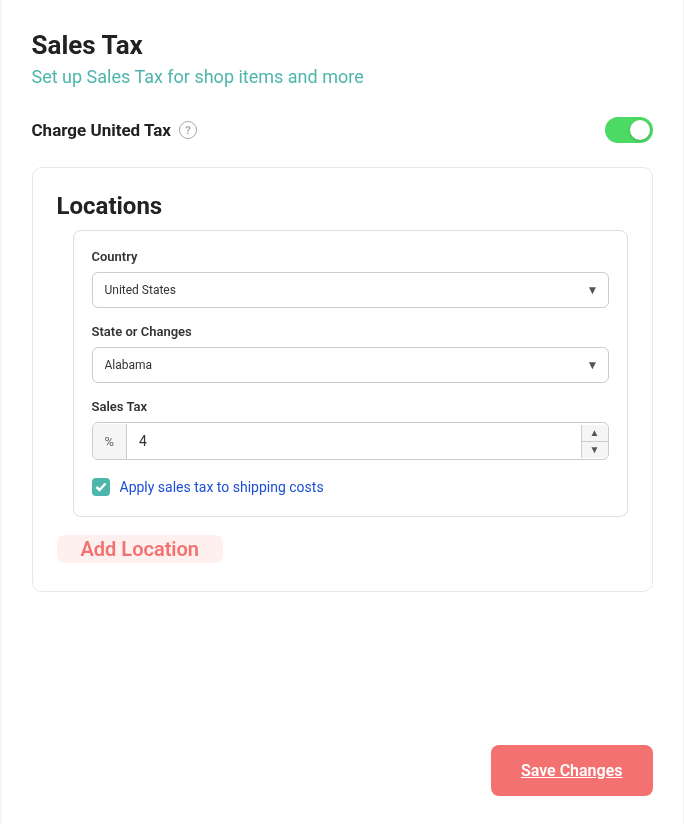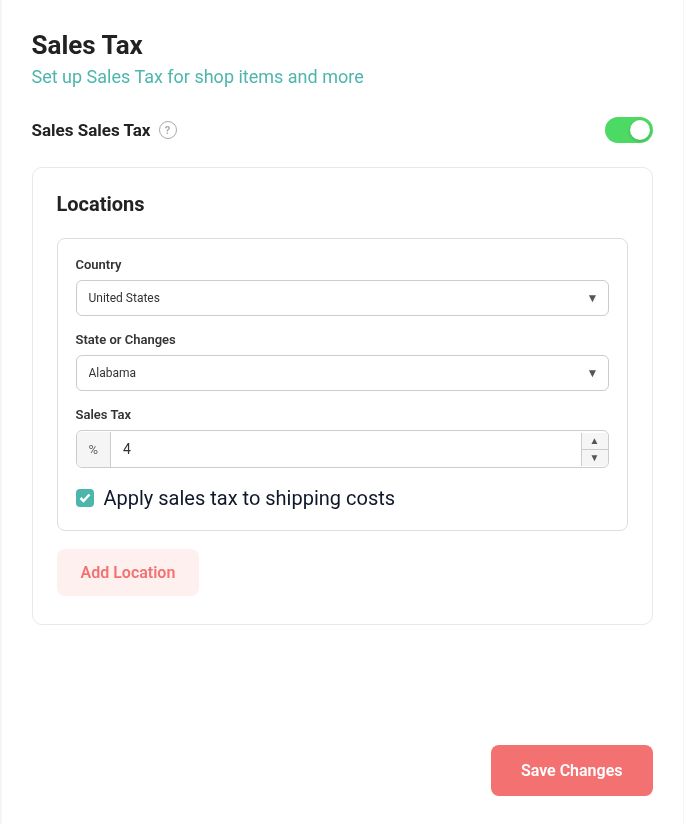--- a/index.html
+++ b/index.html
@@ -107,32 +107,33 @@
     
     .locations-card {
       background: #fff;
       border: 1px solid #e8e8e8;
       border-radius: 10px;
       padding: 24px 24px 28px 24px;
       margin-bottom: 20px;
     }
 
     .locations-title {
-      font-size: 20px;
+      font-size: 24px;
       font-weight: 700;
       color: #222;
-      margin-bottom: 22px;
+      margin-bottom: 10px;
     }
 
     
     .location-item {
       border: 1px solid #ddd;
       border-radius: 8px;
       padding: 18px 18px 20px 18px;
       margin-bottom: 0;
+      margin-left: 16px;
     }
 
     .field-label {
       font-size: 13px;
       font-weight: 600;
       color: #333;
       margin-bottom: 8px;
     }
 
     .field-group {
@@ -237,63 +238,64 @@
       flex-shrink: 0;
     }
 
     .checkbox-custom svg {
       fill: none;
       stroke: white;
       stroke-width: 2.5;
     }
 
     .checkbox-label {
-      font-size: 20px;
-      color: #0f172a;
+      font-size: 14px;
+      color: #1d4ed8;
     }
 
     
     .add-location-btn {
       background: #fff0f0;
       color: #f47171;
       border: none;
       border-radius: 8px;
-      padding: 14px 24px;
-      font-size: 16px;
+      padding: 2px 24px;
+      font-size: 20px;
       font-weight: 600;
       cursor: pointer;
       margin-top: 18px;
     }
 
     
     .save-changes-btn {
       position: absolute;
       bottom: 28px;
       right: 30px;
       background: #f47171;
       color: #fff;
       border: none;
       border-radius: 8px;
       padding: 16px 30px;
       font-size: 16px;
       font-weight: 600;
       cursor: pointer;
+      text-decoration: underline;
     }
   </style>
 </head>
 <body>
 
 <div class="page-container">
 
   <h1 class="page-title">Sales Tax</h1>
   <p class="page-subtitle">Set up Sales Tax for shop items and more</p>
 
   <div class="charge-tax-row">
     <div class="charge-tax-label">
-      <span>Sales Sales Tax</span>
+      <span>Charge United Tax</span>
       <span class="help-icon">?</span>
     </div>
     <label class="toggle-switch">
       <input type="checkbox" checked="" style="">
       <span class="toggle-slider"></span>
     </label>
   </div>
 
   <div class="locations-card">
     <div class="locations-title">Locations</div>

